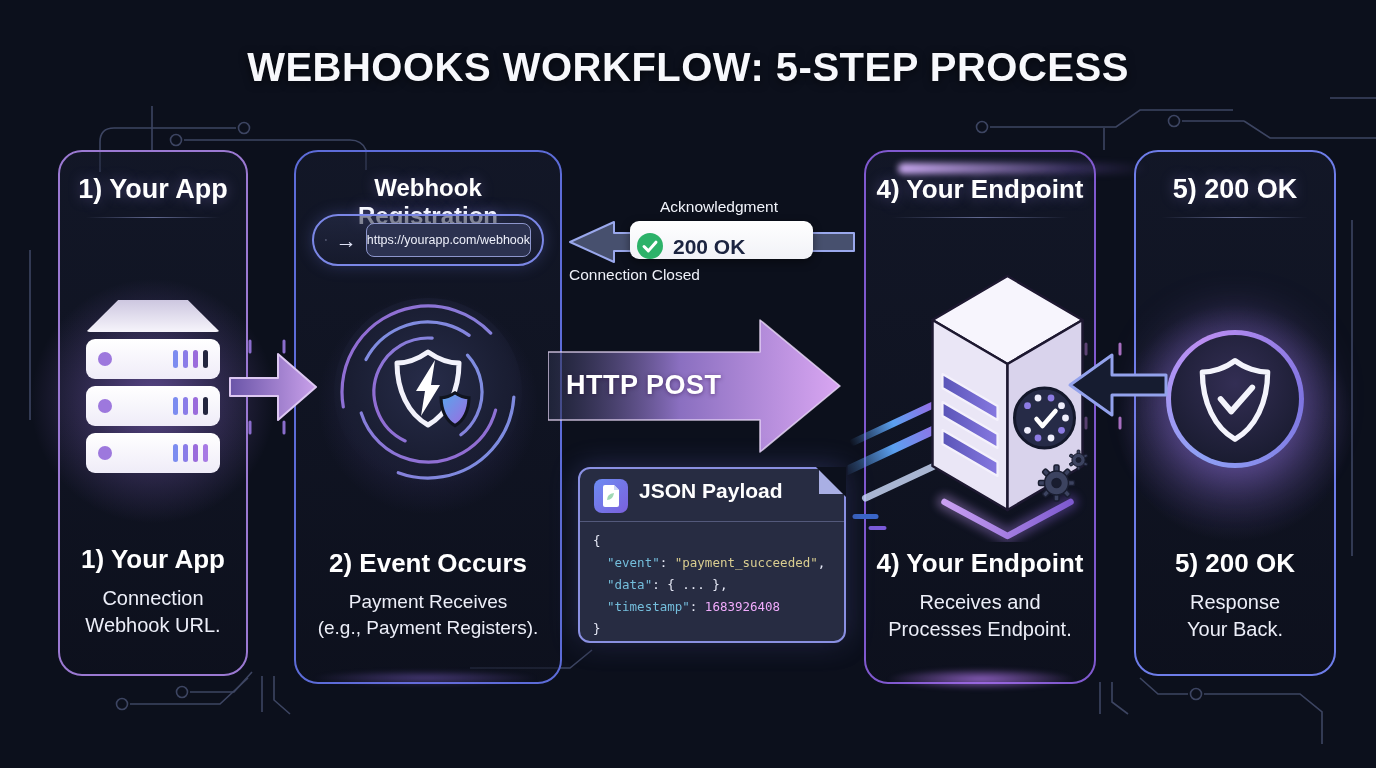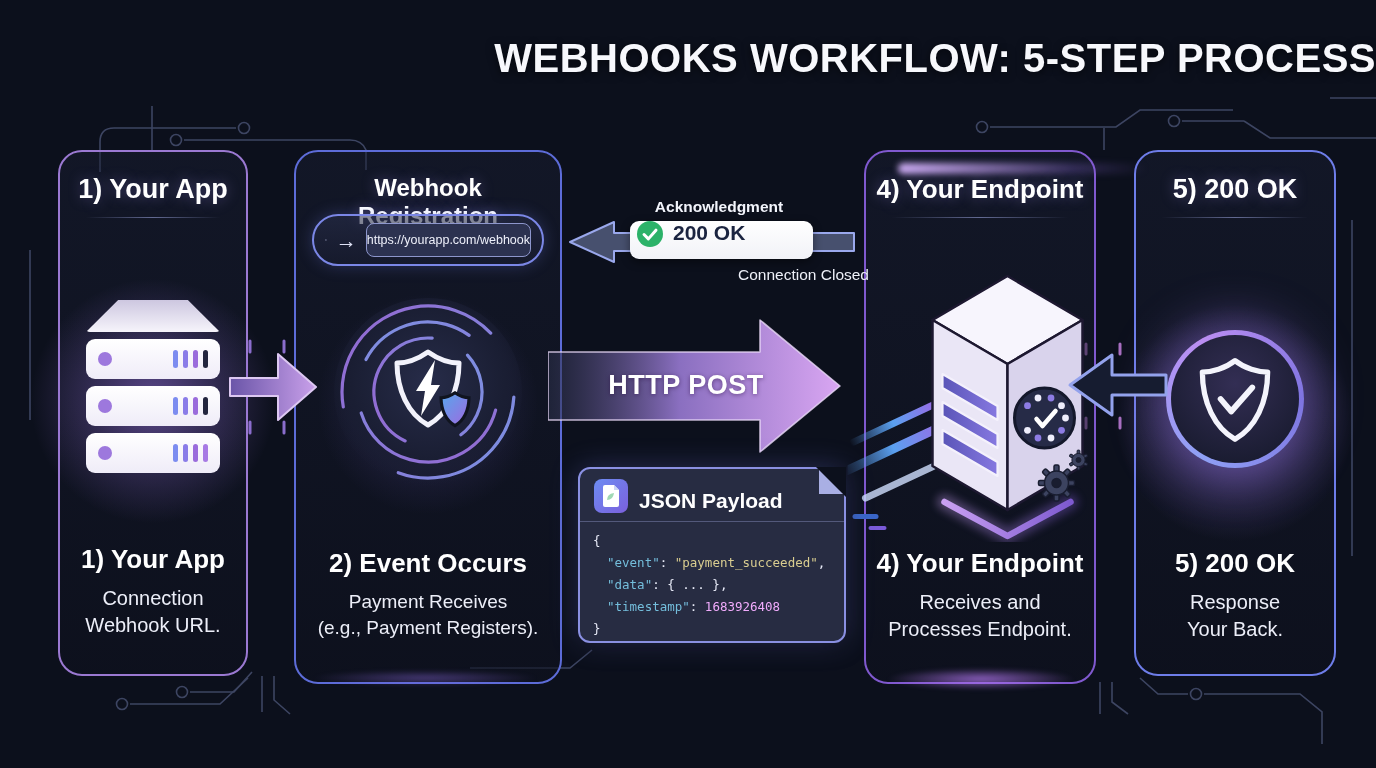--- a/index.html
+++ b/index.html
@@ -2,21 +2,21 @@
 <html><head>
 <meta charset="utf-8">
 <style>
   html,body{margin:0;padding:0;background:#06080f;}
   .stage{position:relative;width:1376px;height:768px;background:#0c101c;overflow:hidden;
          font-family:"Liberation Sans",sans-serif;color:#fff;}
   svg{display:block}
   .circuits{position:absolute;left:0;top:0;z-index:0}
   .glow{position:absolute;z-index:1;pointer-events:none}
 
-  .title{position:absolute;left:0;right:0;top:36px;margin:0;text-align:right;z-index:3;
+  .title{position:absolute;left:0;right:0;top:36px;margin:9px;text-align:center;z-index:3;
          font-size:40px;font-weight:800;letter-spacing:.5px;color:#f7f8fc;
          text-shadow:0 2px 8px rgba(0,0,0,.6)}
 
   .card{position:absolute;border-radius:24px;z-index:2;
         background:linear-gradient(180deg,rgba(26,31,52,.45),rgba(14,17,30,.62));}
   .card-app{left:58px;top:150px;width:186px;height:522px;border:2px solid #9b79d2;}
   .card-reg{left:294px;top:150px;width:264px;height:530px;border:2px solid #5d6cd8;}
   .card-endpoint{left:864px;top:150px;width:228px;height:530px;border:2px solid #8059cf;}
   .card-ok{left:1134px;top:150px;width:198px;height:522px;border:2px solid #6e7de9;}
 
@@ -52,43 +52,43 @@
   .pill-arrow{font-size:21px;color:#dfe2f5;line-height:1}
   .url-box{flex:1;height:32px;border:1.5px solid #8d96cc;border-radius:8px;background:#2c3250;
            display:flex;align-items:center;justify-content:center;font-size:12.5px;color:#eef0fa;white-space:nowrap}
   .radar{position:absolute;left:50%;top:146px;transform:translateX(-50%);width:188px;height:188px;z-index:2;
          border-radius:50%;background:radial-gradient(circle at 50% 45%,#272c49 0%,#1a1e33 55%,rgba(16,19,32,0) 74%)}
   .radar-glow{position:absolute;left:50%;top:132px;transform:translateX(-50%);width:240px;height:240px;
      background:radial-gradient(circle,rgba(115,95,200,.30) 0%,transparent 65%);z-index:1}
 
   
   .ack-label{position:absolute;left:569px;top:198px;width:300px;text-align:center;z-index:3;
-             font-size:15.5px;font-weight:bold;color:#f2f4fb}
+             font-size:15.5px;font-weight:normal;color:#f2f4fb}
   .ack-arrow{position:absolute;left:566px;top:220px;z-index:3}
   .ack-badge{position:absolute;left:630px;top:221px;width:183px;height:38px;border-radius:9px;z-index:4;
              background:linear-gradient(180deg,#ffffff,#f1f2f7);box-shadow:0 3px 10px rgba(0,0,0,.45);
-             display:flex;align-items:flex-start;gap:10px;padding-left:7px;box-sizing:border-box}
+             display:flex;align-items:flex-end;gap:10px;padding-left:7px;box-sizing:border-box}
   .ack-status{font-size:21px;font-weight:bold;color:#1b2440}
-  .ack-note{position:absolute;left:569px;top:266px;width:300px;text-align:right;z-index:3;
+  .ack-note{position:absolute;left:569px;top:266px;width:300px;text-align:left;z-index:3;
             font-size:15.5px;color:#eef0f8}
   .post-arrow{position:absolute;left:548px;top:314px;z-index:3}
-  .post-label{position:absolute;left:566px;top:370px;width:240px;text-align:center;z-index:4;
+  .post-label{position:absolute;left:566px;top:370px;width:240px;text-align:left;z-index:4;
               font-size:27px;font-weight:bold;letter-spacing:.5px;text-shadow:0 1px 4px rgba(40,10,60,.5)}
   .flow-arrow-12{position:absolute;left:228px;top:350px;z-index:3}
   .flow-arrow-54{position:absolute;left:1066px;top:350px;z-index:3}
 
   
   .json-panel{position:absolute;left:578px;top:467px;width:268px;height:176px;z-index:4;box-sizing:border-box;
               border:2px solid #8a90e2;border-radius:12px;background:#272c42;
               box-shadow:0 0 28px rgba(112,122,225,.30),0 6px 18px rgba(0,0,0,.5)}
   .fold-cut{position:absolute;top:-2px;right:-2px;width:0;height:0;z-index:6;
             border-top:30px solid #0c101c;border-left:30px solid transparent}
   .fold{position:absolute;top:-2px;right:-2px;width:0;height:0;z-index:5;
         border-bottom:27px solid #a9afe4;border-right:27px solid transparent}
-  .json-header{display:flex;align-items:flex-end;gap:11px;padding:10px 14px 8px}
+  .json-header{display:flex;align-items:flex-start;gap:11px;padding:10px 14px 8px}
   .json-icon{width:34px;height:34px;border-radius:8px;flex:0 0 auto;
              background:linear-gradient(135deg,#6d8cf2,#7b60dd);display:flex;align-items:center;justify-content:center}
   .json-title{font-size:21px;font-weight:bold}
   .json-divider{border-top:1px solid rgba(150,158,210,.4)}
   .json-code{padding:8px 13px 10px;font-family:"DejaVu Sans Mono",monospace;font-size:12.5px;
              line-height:22px;color:#e8ebf8;white-space:nowrap}
   .ind{padding-left:14px}
   .tok-key{color:#74bedc}
   .tok-str{color:#d9cd90}
   .tok-num{color:#f0abfc}

